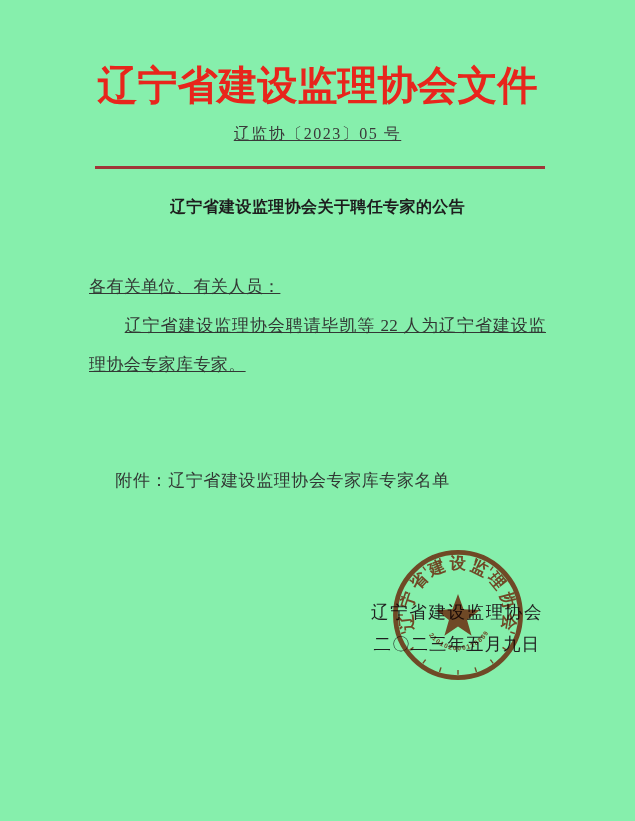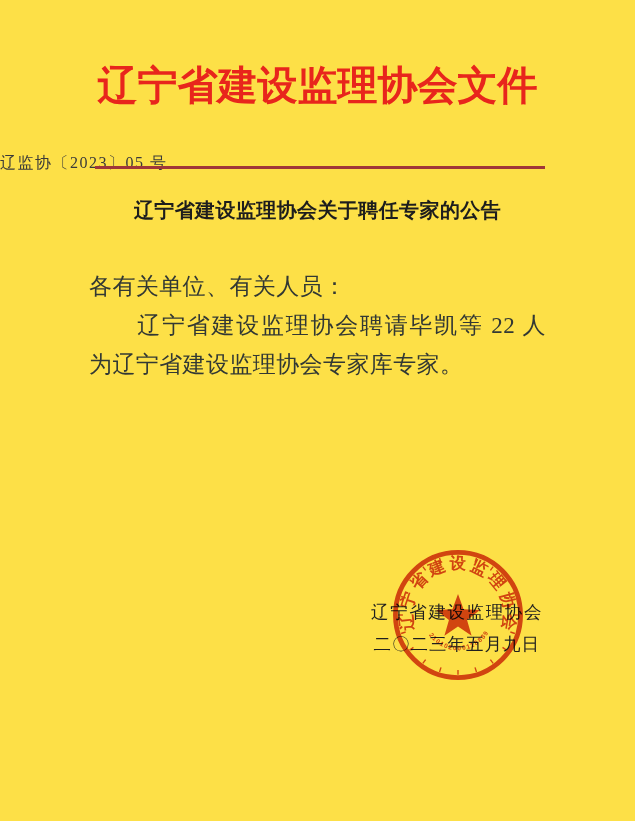--- a/index.html
+++ b/index.html
@@ -1,69 +1,71 @@
 <!DOCTYPE html>
 <html><head>
 <meta charset="utf-8">
 <style>
   html, body { margin: 0; padding: 0; background: #ffffff; }
   .page {
     position: relative;
     width: 635px;
     height: 821px;
-    background: #fde047;
+    background: #86efac;
     overflow: hidden;
     font-family: "Liberation Serif", serif;
   }
   .doc-title {
     position: absolute;
     top: 63px; left: 0; width: 100%;
     text-align: center;
     font-size: 40px;
     line-height: 46px;
     font-weight: bold;
     color: #e8251c;
     letter-spacing: 0px;
     font-family: "Liberation Serif", serif;
     white-space: nowrap;
   }
   .doc-number {
     position: absolute;
-    top: 153px; left: 0; width: 100%;
-    text-align: left;
+    top: 124px; left: 0; width: 100%;
+    text-align: center;
     font-size: 16px;
     color: #3a3a3a;
     letter-spacing: 1.5px;
+    text-decoration: underline;
   }
   .rule {
     position: absolute;
     top: 166px; left: 95px;
     width: 450px; height: 3px;
     background: #a03638;
   }
   .subtitle {
     position: absolute;
     top: 197px; left: 0; width: 100%;
     text-align: center;
-    font-size: 20px;
+    font-size: 16px;
     font-weight: bold;
     color: #1d1d1d;
     letter-spacing: 0.4px;
     font-family: "Liberation Sans", sans-serif;
     white-space: nowrap;
   }
   .body-text {
     position: absolute;
     top: 267px; left: 89px;
     width: 457px;
-    font-size: 23px;
+    font-size: 17px;
     line-height: 39px;
     color: #323834;
     letter-spacing: 0.4px;
     text-align: justify;
+    text-decoration: underline;
   }
   .body-text p { margin: 0; }
   .indent { text-indent: 2.1em; }
   .attachment {
     position: absolute;
     top: 469px; left: 89px;
     width: 457px;
     font-size: 17px;
     color: #323834;
     letter-spacing: 0.6px;
@@ -111,20 +113,21 @@
 
   <div class="rule"></div>
 
   <div class="subtitle">辽宁省建设监理协会关于聘任专家的公告</div>
 
   <div class="body-text">
     <p>各有关单位、有关人员：</p>
     <p class="indent">辽宁省建设监理协会聘请毕凯等 22 人为辽宁省建设监理协会专家库专家。</p>
   </div>
 
+  <div class="attachment">附件：辽宁省建设监理协会专家库专家名单</div>
 
   <div class="sig-org">辽宁省建设监理协会</div>
   <div class="sig-date">二〇二三年五月九日</div>
 
   <svg class="seal" viewBox="0 0 200 200" xmlns="http://www.w3.org/2000/svg">
     <defs>
       <path id="ring-text-path" d="M 36.1 123.3 A 68 68 0 1 1 163.9 123.3" fill="none"></path>
       <path id="serial-path" d="M 55 126 A 52 52 0 0 0 145 126" fill="none"></path>
     </defs>
     <circle cx="100" cy="100" r="92" fill="none" stroke-width="7" stroke="#d04028"></circle>

